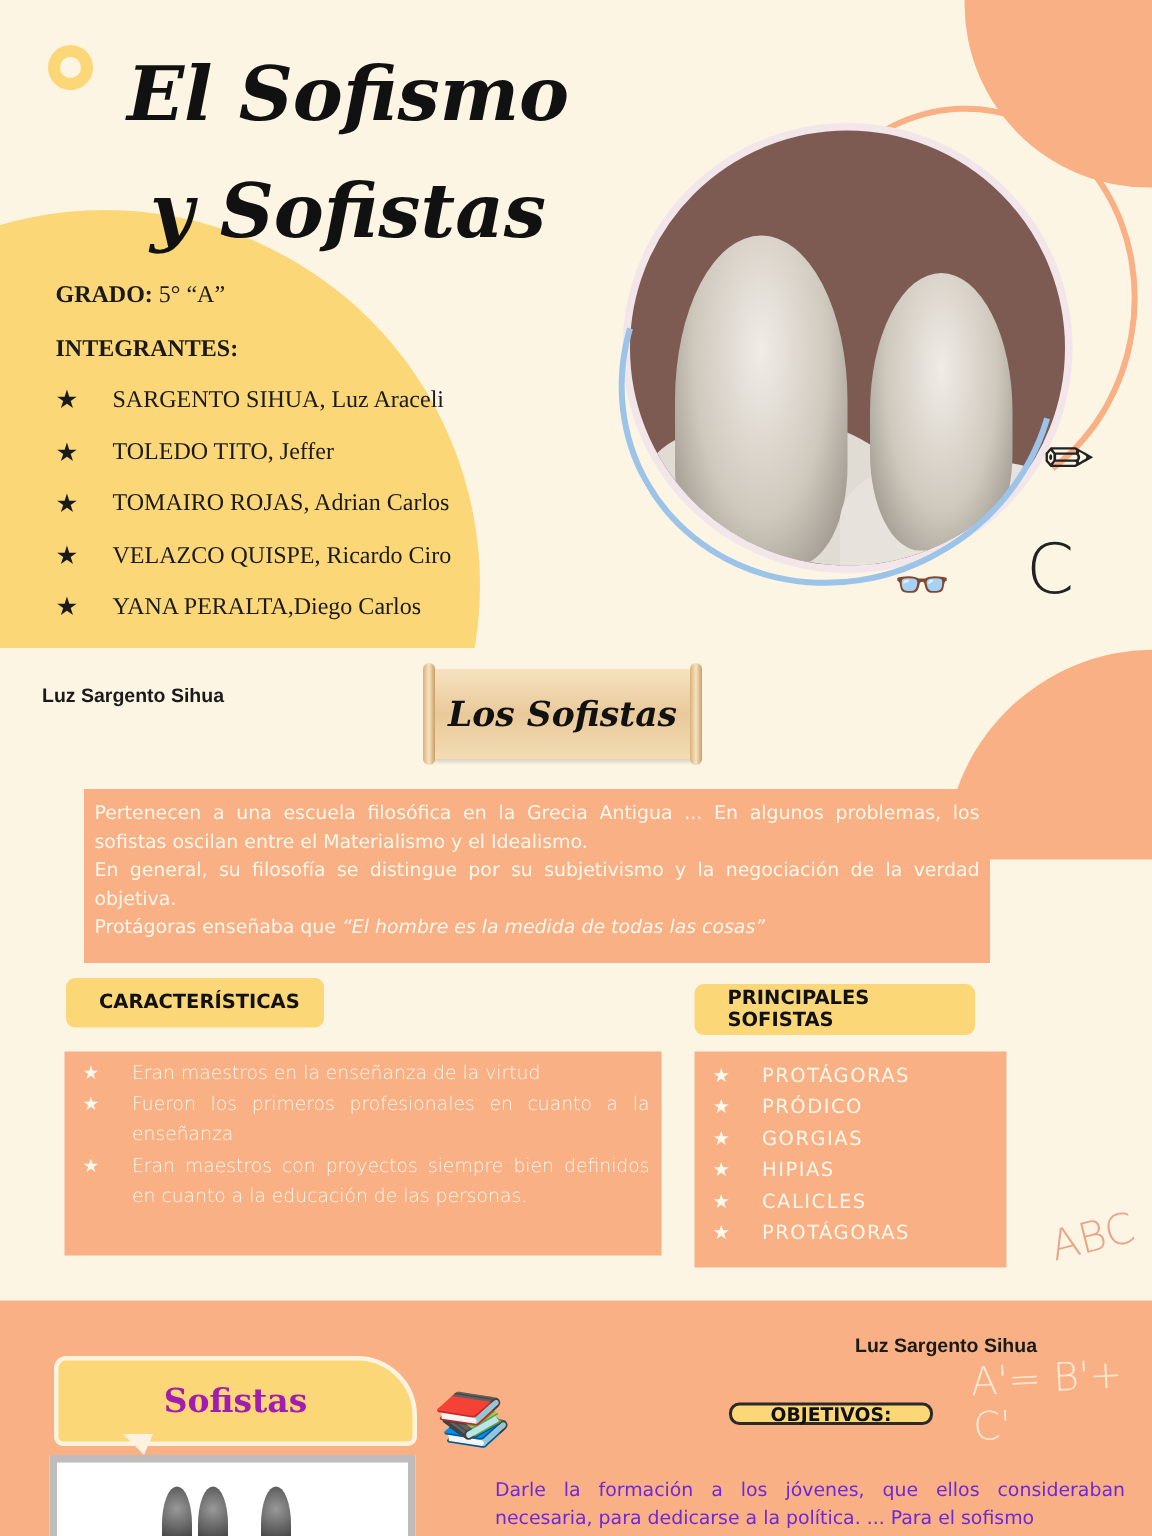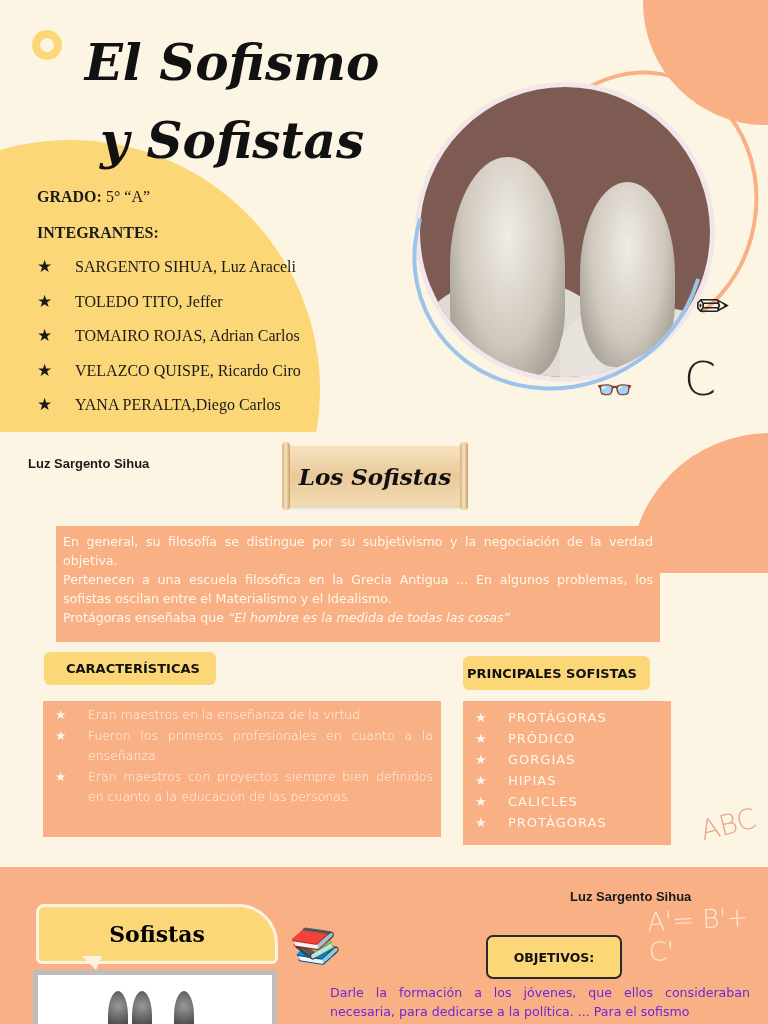--- a/index.html
+++ b/index.html
@@ -98,21 +98,21 @@
       font-family: "DejaVu Sans", sans-serif; font-size: 12.6px; line-height: 19px;
     }
     #intro-box p { margin: 0; text-align: justify; }
     #intro-box .quote { font-style: italic; }
 
     .label-pill {
       background: #fbd777; border-radius: 6px; font-family: "DejaVu Sans", sans-serif;
       font-weight: bold; font-size: 13px; color: #111; display: flex; align-items: center;
     }
     #caract-label { left: 44px; top: 652px; width: 172px; height: 33px; padding-left: 22px; box-sizing: border-box; }
-    #principales-label { left: 463px; top: 656px; width: 187px; height: 34px; padding-left: 4px; box-sizing: border-box; }
+    #principales-label { left: 463px; top: 656px; width: 187px; height: 34px; padding-left: 22px; box-sizing: border-box; }
 
     #caract-box {
       left: 43px; top: 701px; width: 398px; height: 136px; padding: 4px 8px 4px 12px; box-sizing: border-box;
       font-family: "DejaVu Sans", sans-serif; font-size: 12.5px; line-height: 20.5px; font-weight: 300;
     }
     #caract-list { margin: 0; padding: 0; list-style: none; }
     #caract-list li { display: flex; }
     #caract-list .star { width: 33px; flex: none; }
     #caract-list .txt { text-align: justify; flex: 1; }
 
@@ -134,38 +134,38 @@
     #sofistas-banner {
       left: 36px; top: 904px; width: 236px; height: 54px; background: #fbd777;
       border: 3px solid #fff3df; border-radius: 8px 40px 6px 6px;
       display: flex; align-items: center; justify-content: center;
     }
     #sofistas-banner-tail {
       left: 82px; top: 956px; width: 0; height: 0;
       border-left: 14px solid transparent; border-right: 6px solid transparent; border-top: 14px solid #fff3df;
     }
     #sofistas-banner-title {
-      font-family: "DejaVu Serif", serif; font-weight: bold; font-size: 22px; color: #000000;
+      font-family: "DejaVu Serif", serif; font-weight: bold; font-size: 22px; color: #a21caf;
     }
     #sofistas-image {
       left: 33px; top: 970px; width: 244px; height: 60px; background: #fff;
       border: 5px solid #bfbcbd; box-sizing: border-box; overflow: hidden;
     }
     .mini-bust { position: absolute; top: 16px; width: 20px; height: 50px; border-radius: 50% 50% 20% 20%; background: radial-gradient(circle at 50% 30%, #999, #333 70%); }
 
     #books-doodle {
       left: 292px; top: 924px; font-size: 38px; color: #fde9d3; transform: rotate(-18deg);
       font-family: "DejaVu Sans", sans-serif;
     }
     #formula-doodle {
       left: 648px; top: 904px; font-family: "DejaVu Sans", sans-serif; font-size: 26px;
       color: #fde9d3; font-weight: 200; transform: rotate(-3deg);
     }
     #objetivos-label {
-      left: 486px; top: 935px; width: 136px; height: 44px; background: #fbd777;
+      left: 486px; top: 935px; width: 136px; height: 15px; background: #fbd777;
       border: 2px solid #2a2a2a; border-radius: 7px; box-sizing: border-box;
       display: flex; align-items: center; justify-content: center;
       font-family: "DejaVu Sans", sans-serif; font-weight: bold; font-size: 12.5px; color: #111;
     }
     #objetivos-text {
       left: 330px; top: 983px; width: 420px; font-family: "DejaVu Sans", sans-serif;
       font-size: 12.6px; line-height: 19px; color: #6d28d9; text-align: justify;
     }
   </style>
 </head>
@@ -220,22 +220,22 @@
 <div class="abs doodle" id="glasses-icon">👓</div>
 <div class="abs" id="letter-c-icon">C</div>
 
 <div class="abs author" id="author-1">Luz Sargento Sihua</div>
 
 <div class="abs" id="scroll">
   <span id="scroll-title">Los Sofistas</span>
 </div>
 
 <div class="abs peach-box" id="intro-box">
+  <p>Pertenecen a una escuela filosófica en la Grecia Antigua ... En algunos problemas, los sofistas oscilan entre el Materialismo y el Idealismo.</p>
   <p>En general, su filosofía se distingue por su subjetivismo y la negociación de la verdad objetiva.</p>
-  <p>Pertenecen a una escuela filosófica en la Grecia Antigua ... En algunos problemas, los sofistas oscilan entre el Materialismo y el Idealismo.</p>
   <p><span>Protágoras enseñaba que </span><span class="quote">“El hombre es la medida de todas las cosas”</span></p>
 </div>
 
 <div class="abs label-pill" id="caract-label">CARACTERÍSTICAS</div>
 <div class="abs label-pill" id="principales-label">PRINCIPALES SOFISTAS</div>
 
 <div class="abs peach-box" id="caract-box">
   <ul id="caract-list">
     <li>
         <span class="star">★</span>

